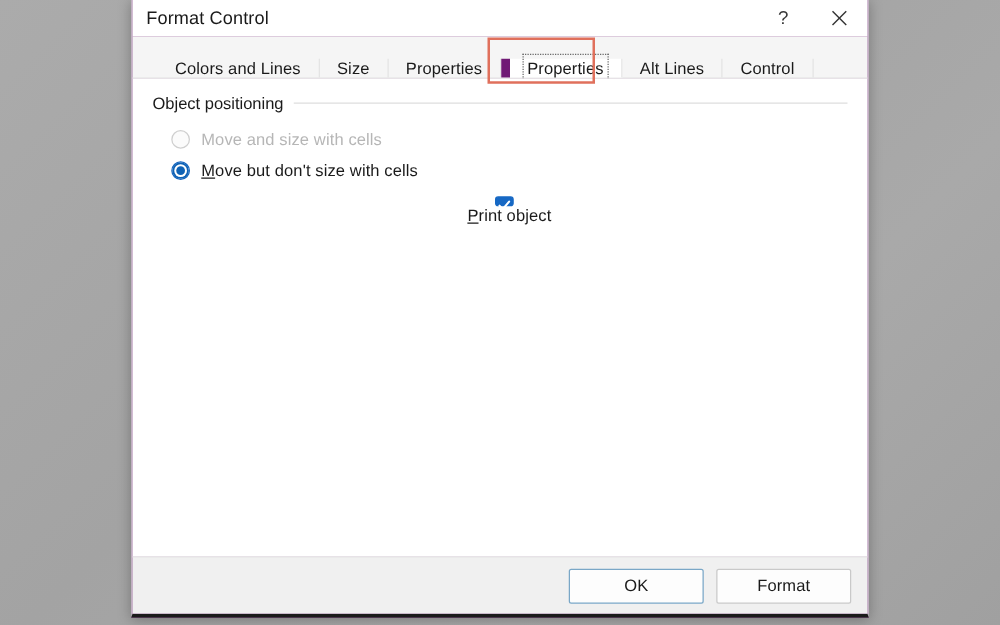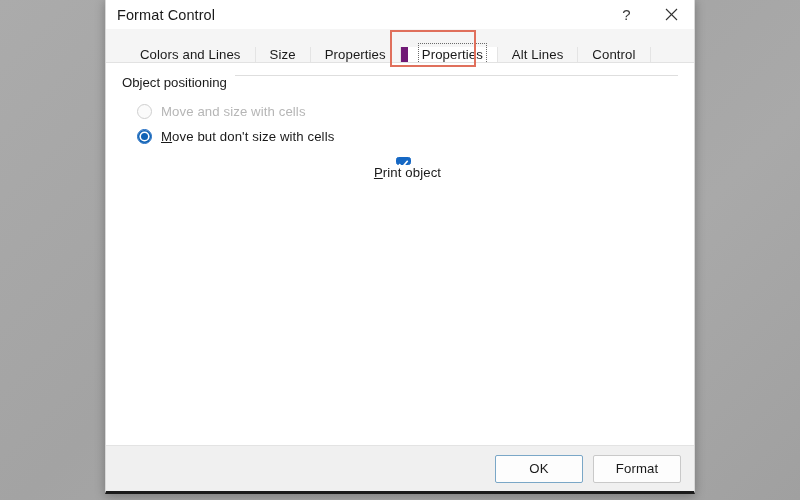--- a/index.html
+++ b/index.html
@@ -123,21 +123,21 @@
   
   #content {
     flex: 1;
     background: #ffffff;
     position: relative;
     padding: 12px 16px 0 16px;
   }
 
   .group-head {
     display: flex;
-    align-items: flex-start;
+    align-items: center;
     gap: 8px;
     margin-bottom: 10px;
   }
   .group-title {
     font-size: 13.2px;
     color: #1a1a1a;
     white-space: nowrap;
   }
   .group-rule {
     flex: 1;
@@ -218,21 +218,21 @@
     min-height: 46px;
     background: #f0f0f0;
     border-top: 1px solid #e3e3e3;
     display: flex;
     align-items: center;
     justify-content: flex-end;
     padding-right: 13px;
     gap: 10px;
   }
   .dlg-btn {
-    width: 88px;
+    width: 108px;
     height: 28px;
     font-size: 13.2px;
     color: #1a1a1a;
     background: #fdfdfd;
     border: 1px solid #c9c9c9;
     border-radius: 2px;
     display: flex;
     align-items: center;
     justify-content: center;
     font-family: "Liberation Sans", sans-serif;

